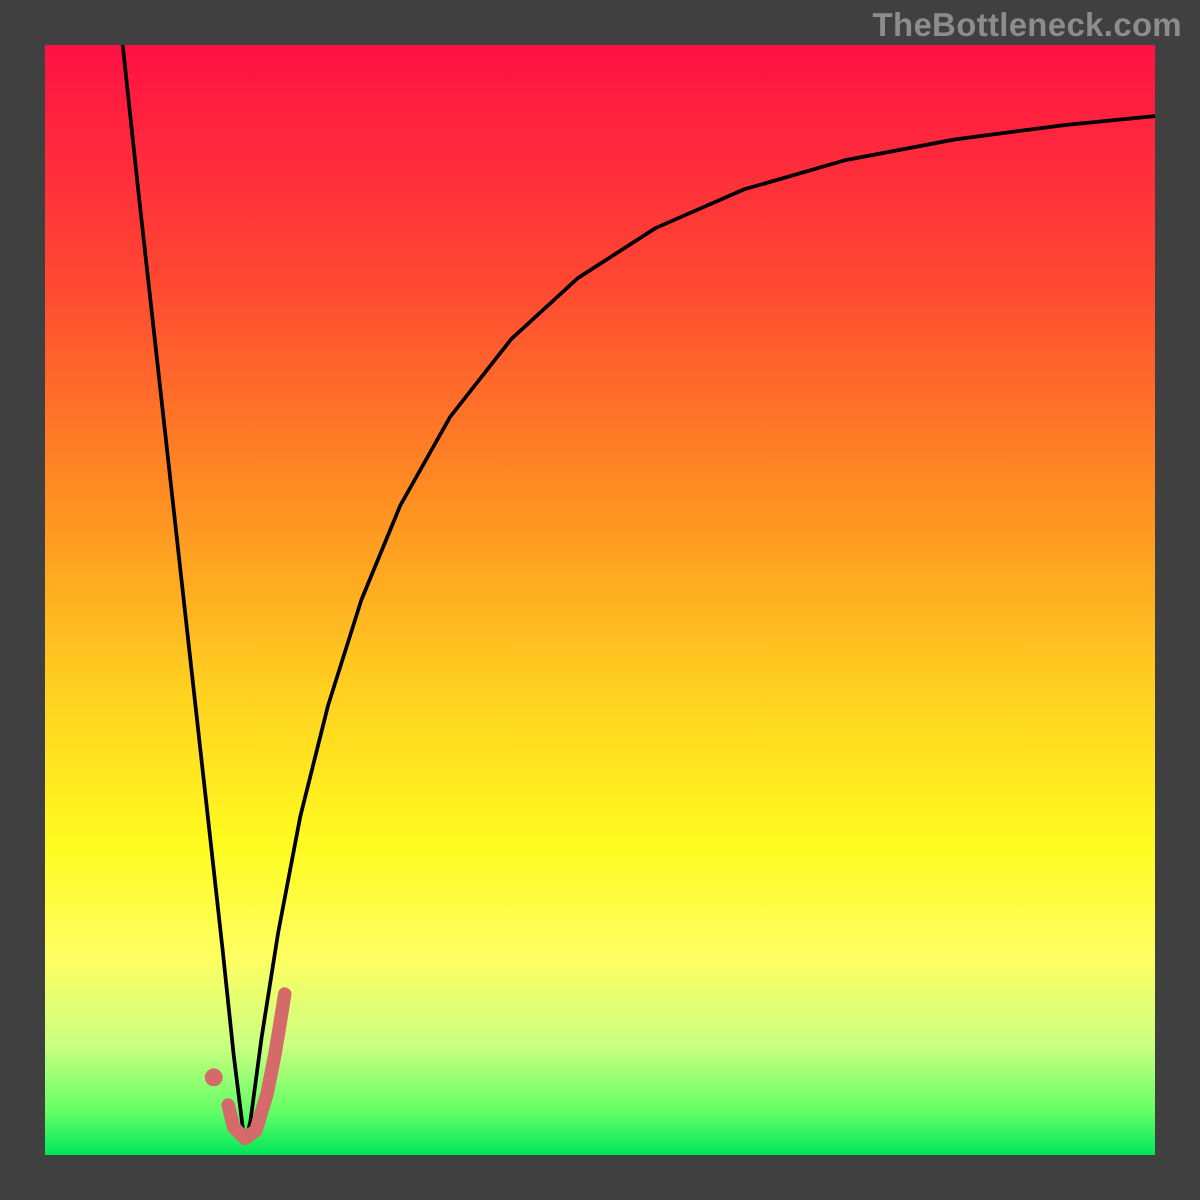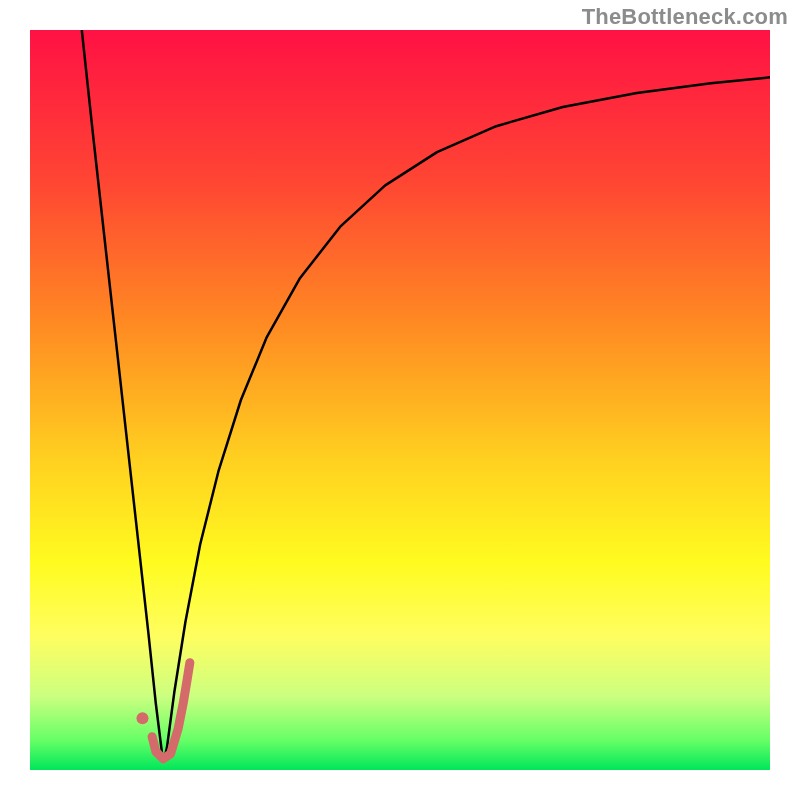--- a/index.html
+++ b/index.html
@@ -9,21 +9,21 @@
     height: 800px;
     background: #000000;
     overflow: hidden;
   }
   .frame {
     position: absolute;
     left: 0;
     top: 0;
     width: 800px;
     height: 800px;
-    background: #ffffff;
+    background: #404040;
   }
   .watermark {
     position: absolute;
     top: 4px;
     right: 12px;
     font-family: Arial, Helvetica, sans-serif;
     font-size: 22px;
     font-weight: 600;
     color: #8c8c8c;
     letter-spacing: 0.2px;

